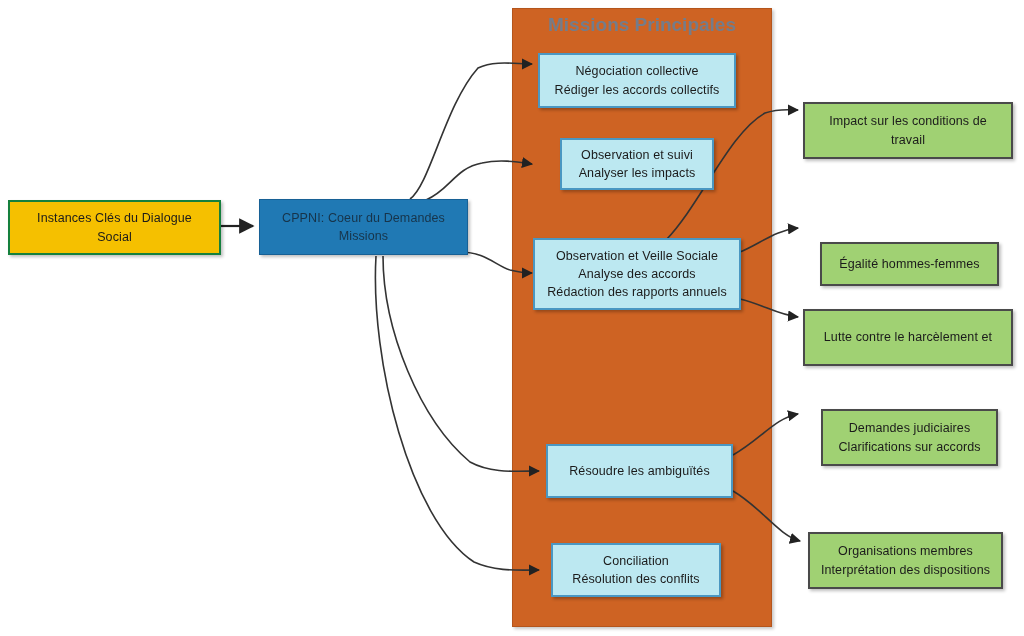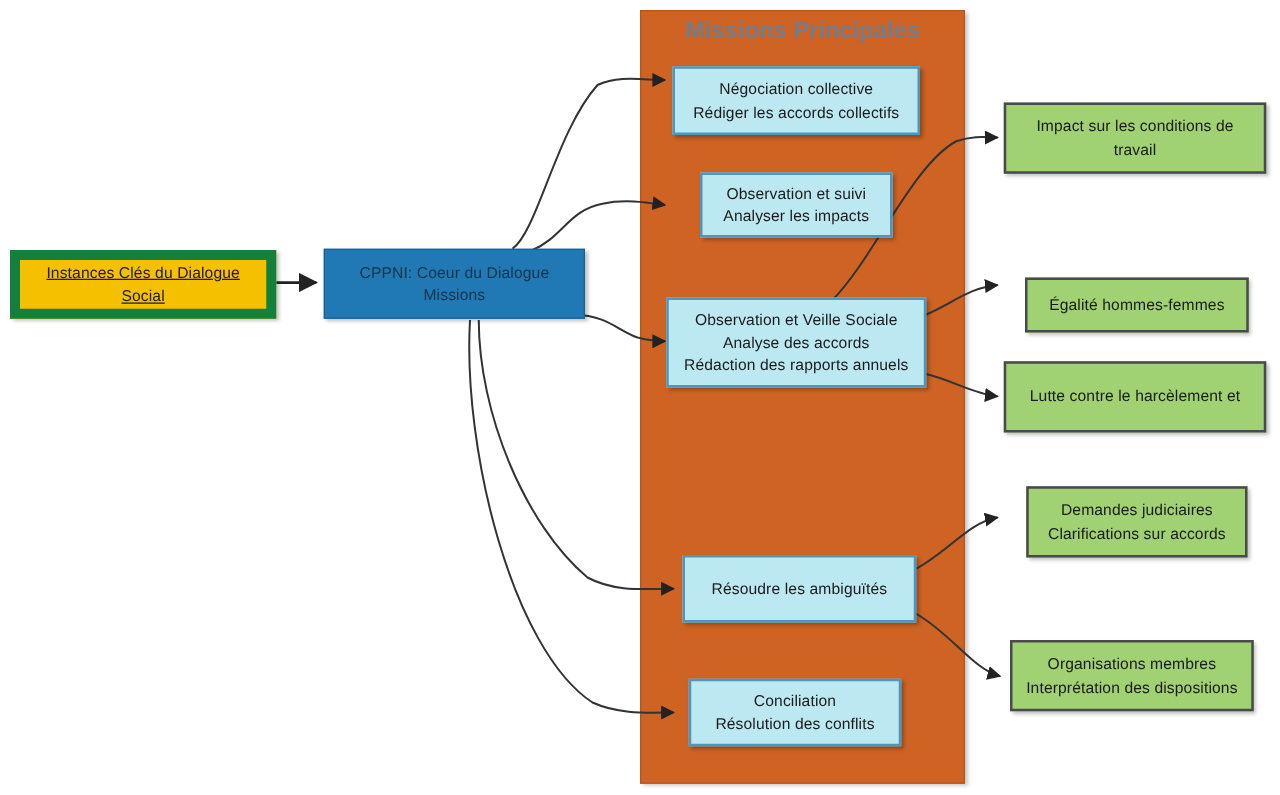--- a/index.html
+++ b/index.html
@@ -59,38 +59,38 @@
     width: 100%;
     text-align: center;
     font-size: 19px;
     font-weight: bold;
     color: #6d7f93;
     opacity: 0.92;
   }
 
   .n-yellow {
     background: #F5C000;
-    border: 8px solid #15803d;
+    border: 2px solid #15803d;
     box-shadow: 2px 2px 3px rgba(0,0,0,0.25);
-    text-decoration: underline;
   }
   .n-blue {
     background: #2079B4;
     border: 1px solid #176095;
     box-shadow: 2px 2px 3px rgba(0,0,0,0.25);
   }
   .n-cyan {
     background: #BCE8F1;
     border: 2px solid #4a97c2;
     box-shadow: 2px 2px 3px rgba(0,0,0,0.28);
   }
   .n-green {
     background: #A0D173;
     border: 2px solid #4a4a4a;
     box-shadow: 2px 2px 3px rgba(0,0,0,0.25);
+    margin-top: 20px;
   }
 </style>
 </head>
 <body>
 
 <div id="canvas">
 
   <div class="cluster" style="left:512px; top:8px; width:260px; height:619px;">
     <div class="cluster-title">Missions Principales</div>
   </div>
@@ -127,21 +127,21 @@
 
   <div class="node n-yellow" style="left:8px; top:200px; width:213px; height:55px;">
     <div class="lines">
       <div>Instances Clés du Dialogue</div>
       <div>Social</div>
     </div>
   </div>
 
   <div class="node n-blue" style="left:259px; top:199px; width:209px; height:56px; color:#17344a;">
     <div class="lines">
-      <div>CPPNI: Coeur du Dialogue</div>
+      <div>CPPNI: Coeur du Demandes</div>
       <div>Missions</div>
     </div>
   </div>
 
   <div class="node n-cyan" style="left:538px; top:37px; width:198px; height:55px;margin-top:16px;">
     <div class="lines">
       <div>Négociation collective</div>
       <div>Rédiger les accords collectifs</div>
     </div>
   </div>

